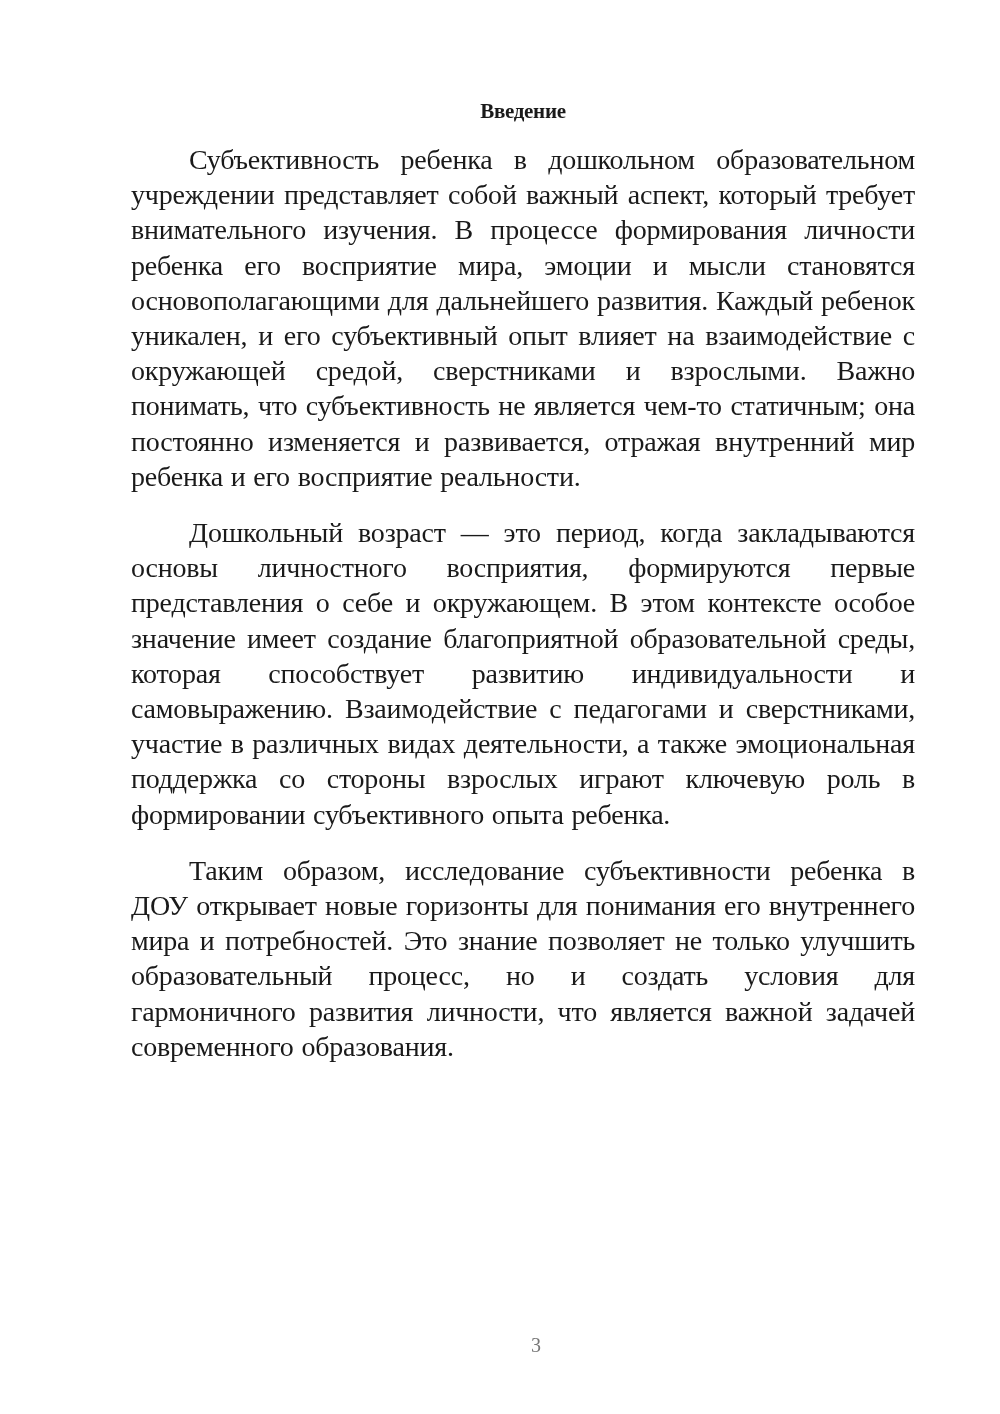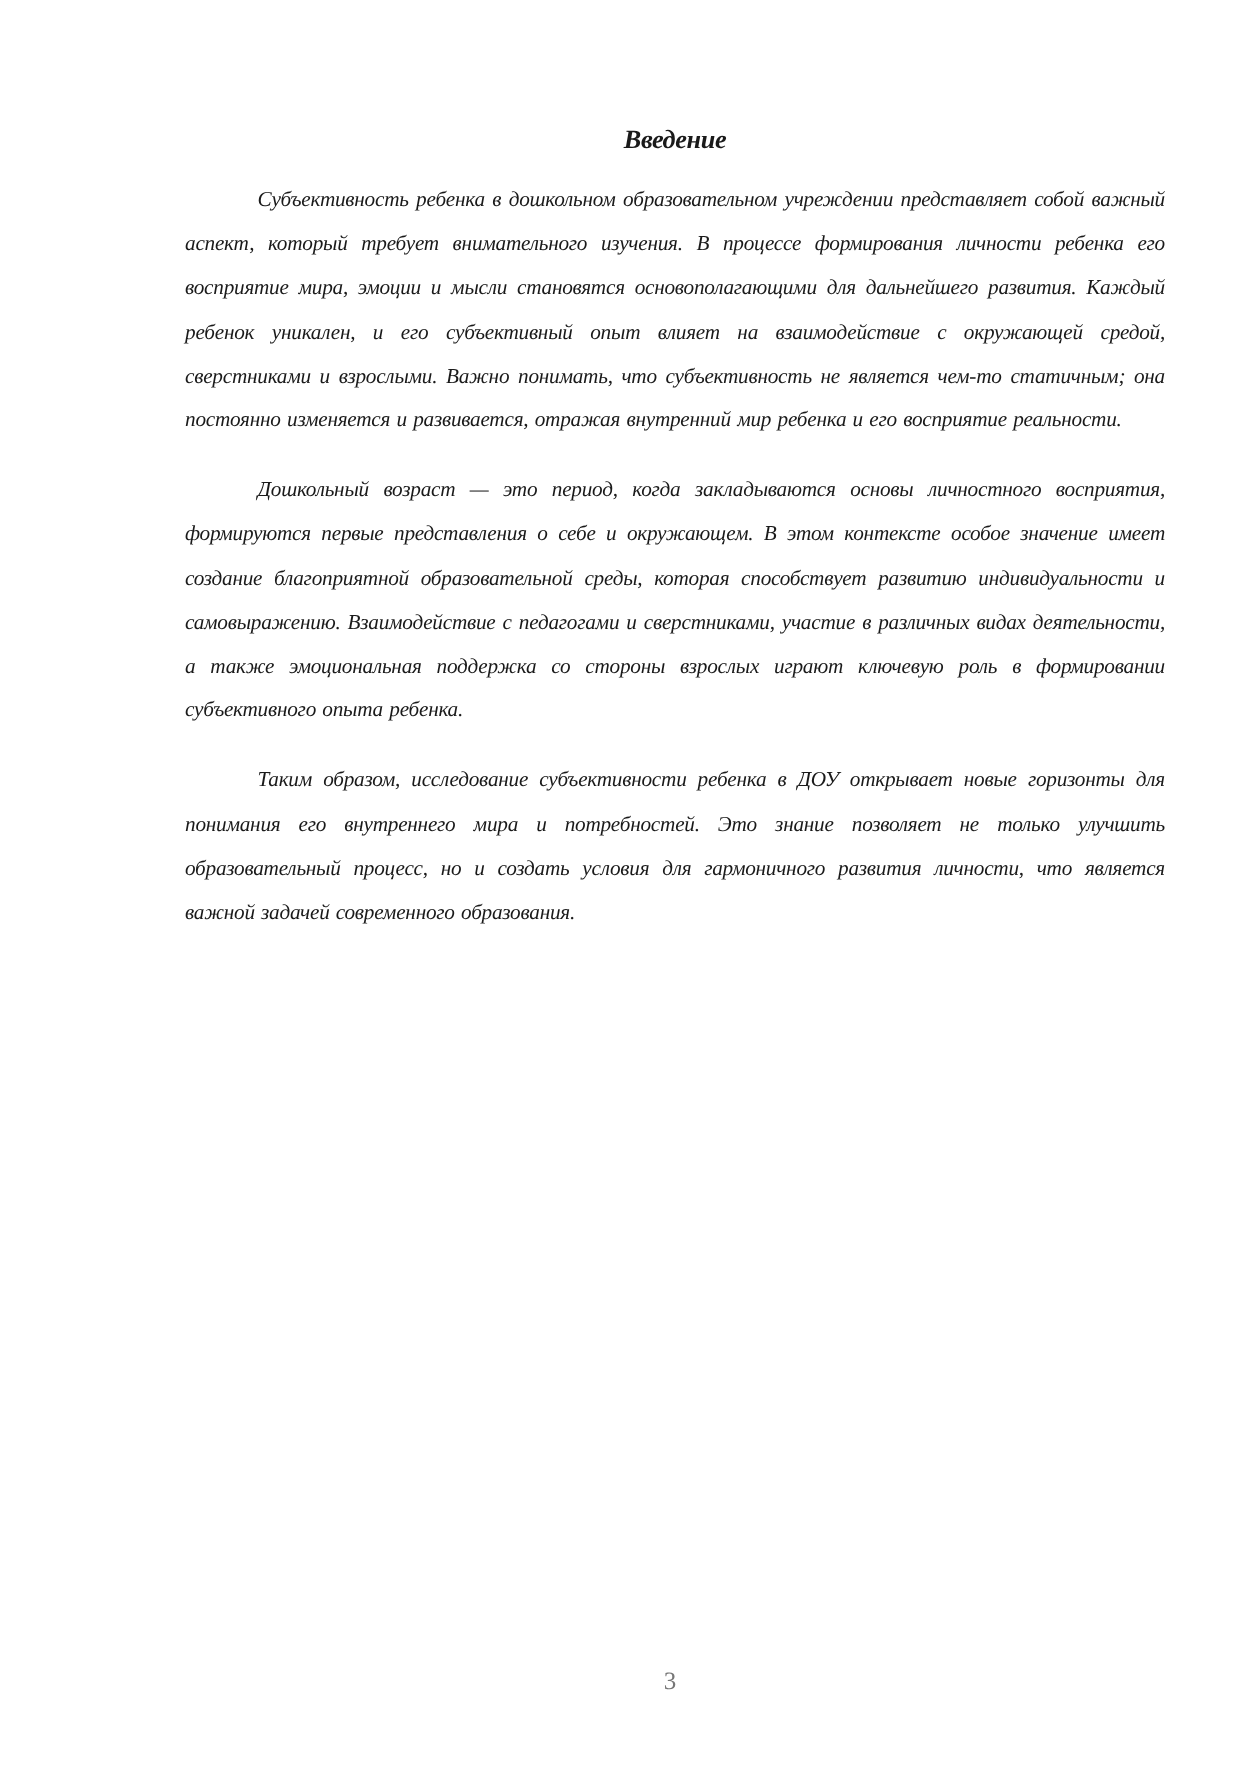--- a/index.html
+++ b/index.html
@@ -10,35 +10,34 @@
     body {
       width: 1000px;
       height: 1414px;
       position: relative;
       overflow: hidden;
       font-family: "Liberation Serif", "DejaVu Serif", serif;
       color: #1a1a1a;
     }
     .page {
       position: absolute;
-      left: 148px;
+      left: 131px;
       top: 96px;
       width: 784px;
-      font-style: italic;
     }
     .title {
       text-align: center;
       font-weight: bold;
       font-size: 21px;
       line-height: 30px;
       margin: 0 0 16px 0;
       letter-spacing: -0.3px;
     }
     .para {
-      font-size: 17px;
+      font-size: 28px;
       line-height: 35.2px;
       text-align: justify;
       text-indent: 58px;
       margin: 0 0 21px 0;
       letter-spacing: -0.2px;
       word-spacing: 1px;
     }
     .page-number {
       position: absolute;
       left: 0;

